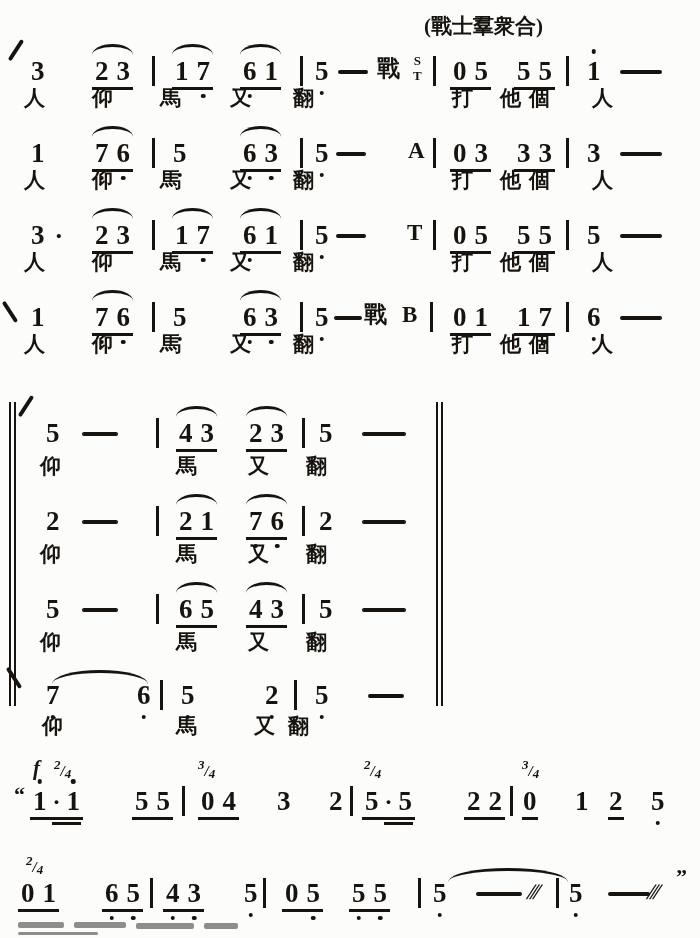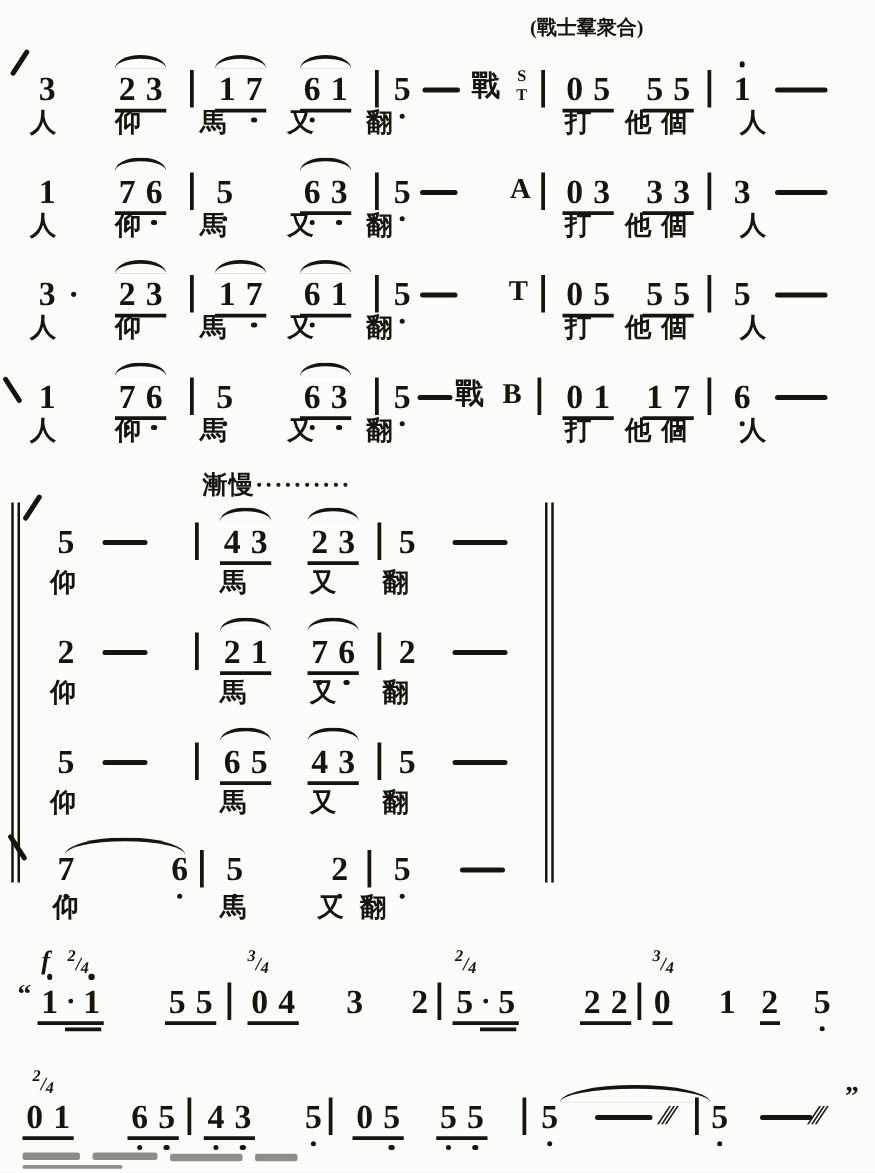--- a/index.html
+++ b/index.html
@@ -29,34 +29,33 @@
 .tsd{font-size:13px;vertical-align:-2px}
 .dyn{font-style:italic;font-weight:700;font-size:21px;line-height:1}
 .slur{height:14px;border-top:3.5px solid currentColor;border-radius:50% 50% 0 0/100% 100% 0 0}
 .trem{font-weight:700;font-style:italic;font-size:22px;letter-spacing:-3px;line-height:1;transform:skewX(-8deg)}
 .quote{font-weight:700;font-size:22px;line-height:1}
 .lyr{position:absolute;font-size:21px;font-weight:700;line-height:1}
 .mk{width:3.5px;height:24px;background:currentColor;border-radius:2px}
 .s1{transform:rotate(33deg)}
 .s2{transform:rotate(-33deg)}
 .dbar{width:7px;border-left:2px solid currentColor;border-right:2.5px solid currentColor}
-.hdr{position:absolute;left:424px;top:12px;font-size:16px;font-weight:700}
+.hdr{position:absolute;left:424px;top:12px;font-size:21px;font-weight:700}
 .tempo{position:absolute;left:162px;top:374px;font-size:20px;font-weight:700;letter-spacing:1px}
 .caption{position:absolute;left:16px;top:828px;font-size:21px;font-weight:700}
 .wm{position:absolute;left:52px;top:880px;font-family:"Liberation Sans","DejaVu Sans",sans-serif;
   font-weight:700;font-size:27px;letter-spacing:2px;color:#e2807d;opacity:.85;z-index:5;mix-blend-mode:multiply}
 .wm::first-letter{font-size:36px;color:#d8605e}
 .cut{position:absolute;background:#8f8d8a;filter:blur(.6px);height:6px;border-radius:2px}
 </style>
 </head>
 <body>
 
 <div id="stage">
   <div class="hdr">(戰士羣衆合)</div>
-  <div class="tempo">漸慢··········</div>
   <div class="cut" style="left:18px;top:922px;width:46px"></div>
   <div class="cut" style="left:74px;top:922px;width:52px"></div>
   <div class="cut" style="left:136px;top:923px;width:58px"></div>
   <div class="cut" style="left:204px;top:923px;width:34px"></div>
   <div class="cut" style="left:18px;top:932px;width:80px;height:3px"></div>
 <div class="tok note" style="left: 30px; top: 58px;"><span class="dg">3</span></div>
     <div class="tok pair" style="left: 92px; top: 58px;">
       <i class="arc"></i>
       <span class="dg">2</span>
       <span class="dg">3</span>

